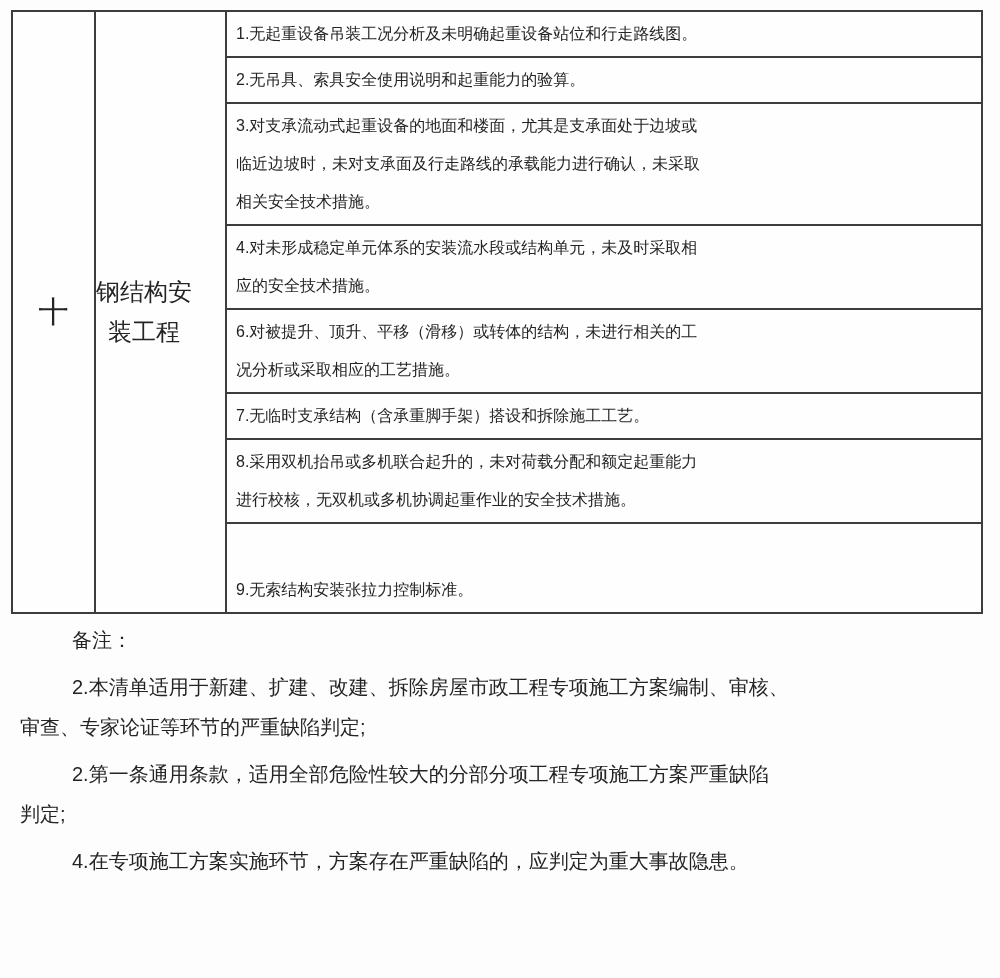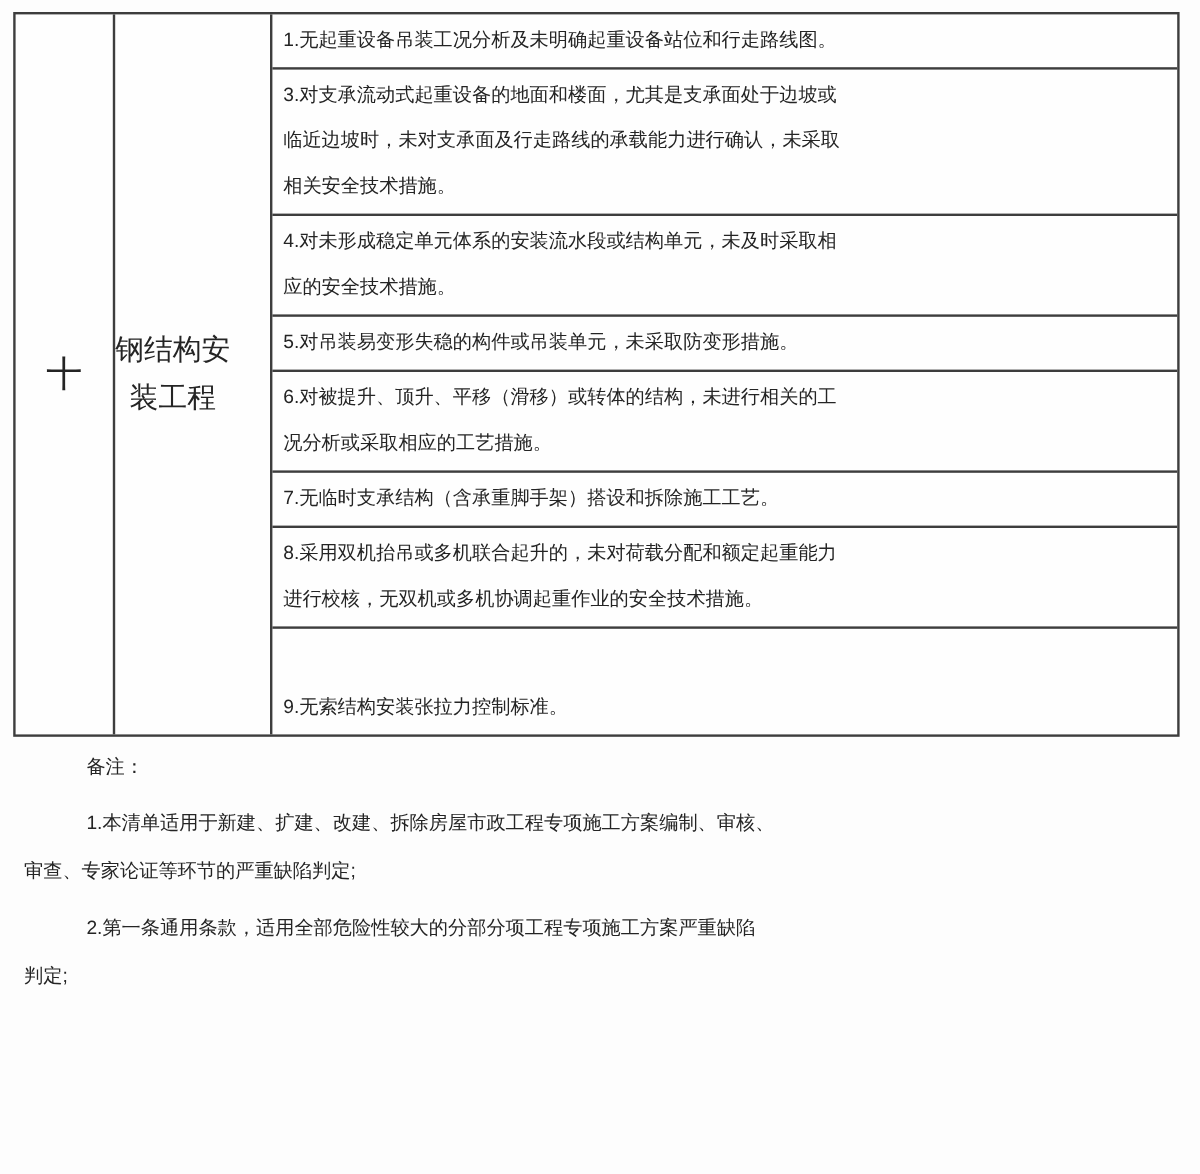--- a/index.html
+++ b/index.html
@@ -44,56 +44,57 @@
     padding: 3px 9px;
     font-size: 16px; line-height: 38px;
     white-space: pre-wrap;
     display: flex; align-items: center;
   }
   .cell:last-child { border-bottom: none; margin-top: 44px; }
 
   
   .notes {
     position: absolute; left: 20px; top: 620px; width: 964px;
-    font-size: 16px; line-height: 40px;
+    font-size: 20px; line-height: 40px;
   }
   .note-heading { margin: 0; text-indent: 52px; }
   .note { margin: 7px 0 0 0; text-indent: 52px; white-space: pre-wrap; }
 </style>
 </head>
 <body>
 
 <div class="page">
 
   <div class="defects-table">
     <div class="col-serial">
       <span>十</span>
     </div>
     <div class="col-category">
       <span>钢结构安
 装工程</span>
     </div>
     <div class="col-items">
       <div class="cell">1.无起重设备吊装工况分析及未明确起重设备站位和行走路线图。</div>
+      <div class="cell">2.无吊具、索具安全使用说明和起重能力的验算。</div>
       <div class="cell">3.对支承流动式起重设备的地面和楼面，尤其是支承面处于边坡或
 临近边坡时，未对支承面及行走路线的承载能力进行确认，未采取
 相关安全技术措施。</div>
       <div class="cell">4.对未形成稳定单元体系的安装流水段或结构单元，未及时采取相
 应的安全技术措施。</div>
-      <div class="cell">5.对吊装易变形失稳的构件或吊装单元，未采取防变形措施。</div>
       <div class="cell">6.对被提升、顶升、平移（滑移）或转体的结构，未进行相关的工
 况分析或采取相应的工艺措施。</div>
       <div class="cell">7.无临时支承结构（含承重脚手架）搭设和拆除施工工艺。</div>
       <div class="cell">8.采用双机抬吊或多机联合起升的，未对荷载分配和额定起重能力
 进行校核，无双机或多机协调起重作业的安全技术措施。</div>
       <div class="cell">9.无索结构安装张拉力控制标准。</div>
     </div>
   </div>
 
   <div class="notes">
     <p class="note-heading">备注：</p>
-    <p class="note">1.本清单适用于新建、扩建、改建、拆除房屋市政工程专项施工方案编制、审核、
+    <p class="note">2.本清单适用于新建、扩建、改建、拆除房屋市政工程专项施工方案编制、审核、
 审查、专家论证等环节的严重缺陷判定;</p>
     <p class="note">2.第一条通用条款，适用全部危险性较大的分部分项工程专项施工方案严重缺陷
 判定;</p>
+    <p class="note">4.在专项施工方案实施环节，方案存在严重缺陷的，应判定为重大事故隐患。</p>
   </div>
 
 </div>
 
 </body></html>

